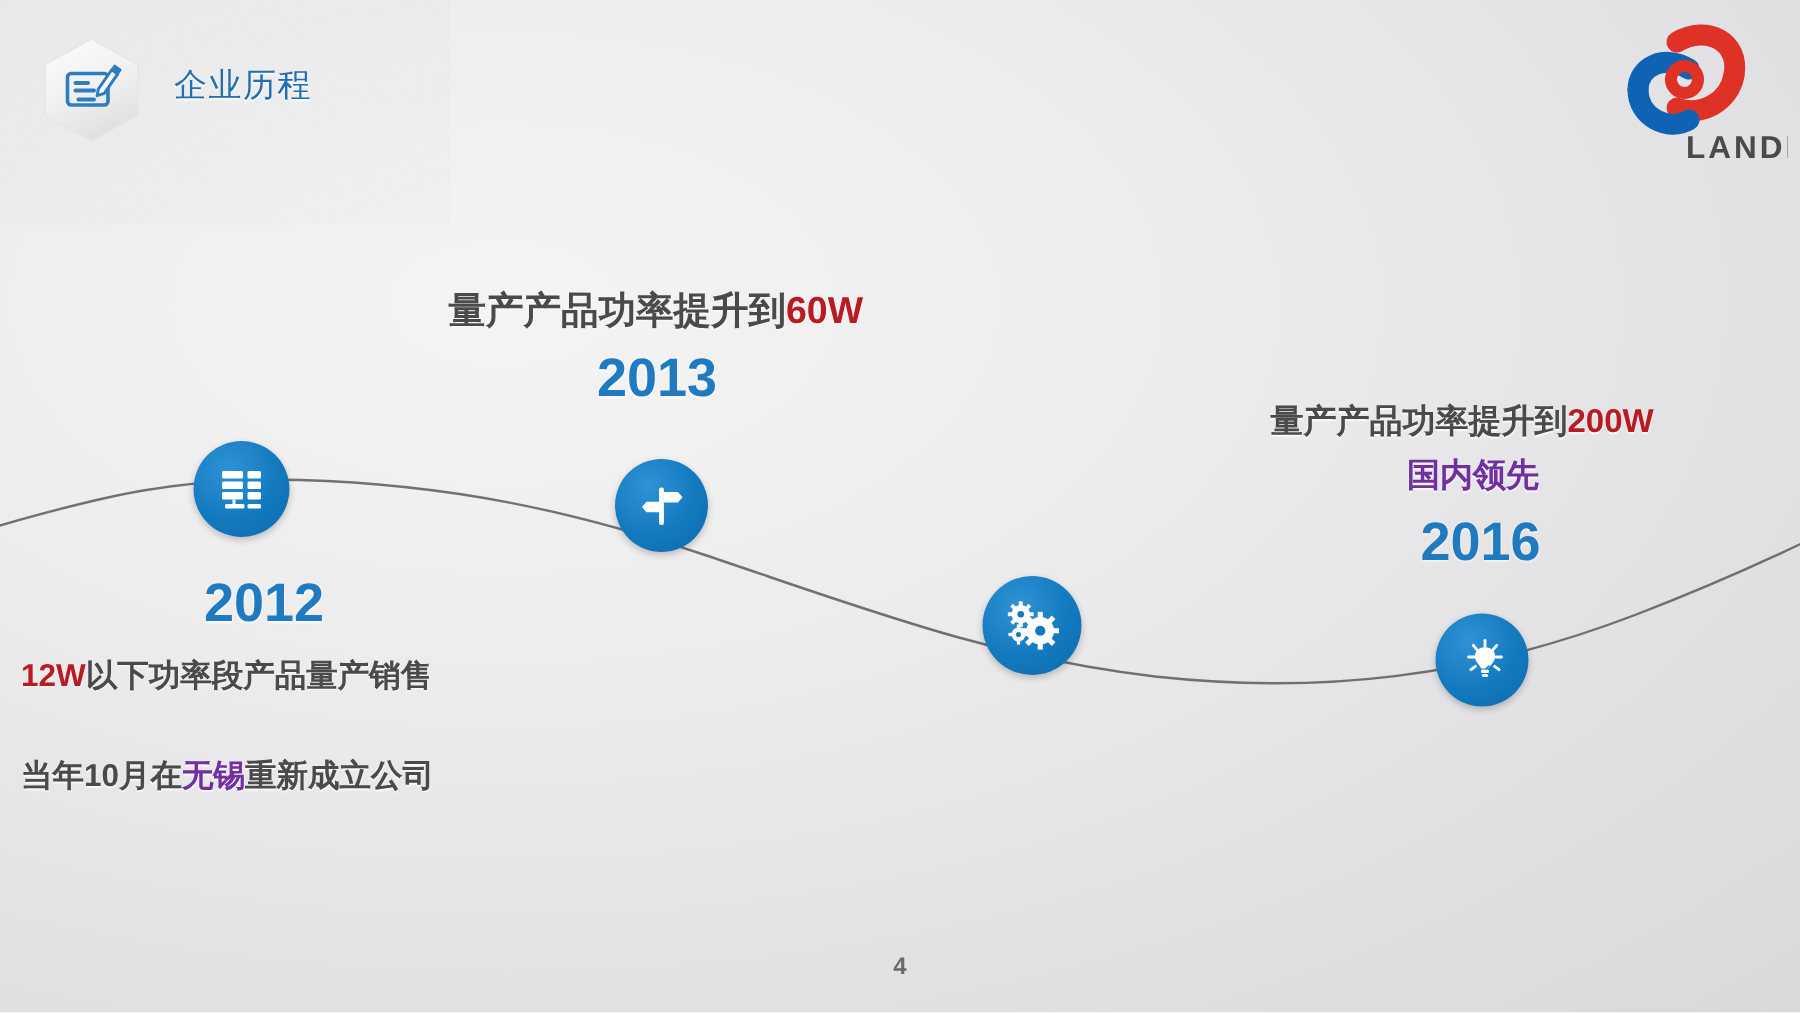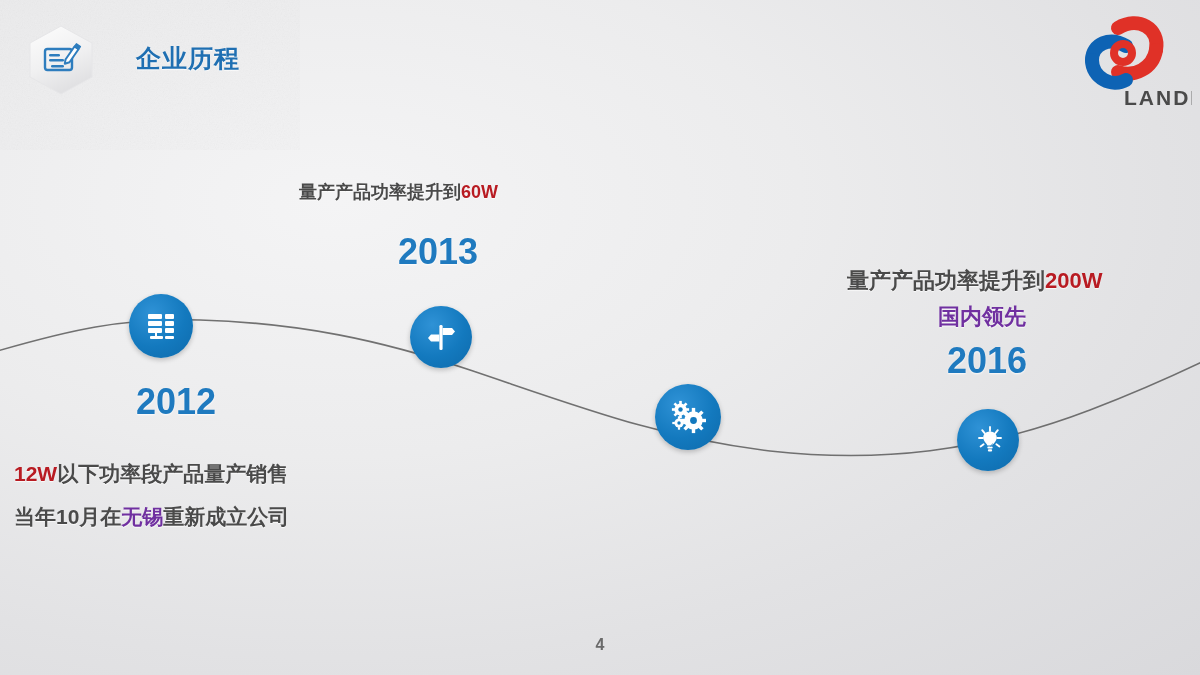--- a/index.html
+++ b/index.html
@@ -38,23 +38,23 @@
     width: 1200px;
     height: 112px;
   }
   #hex-badge {
     position: absolute;
     left: 27px; top: 25px;
     width: 68px; height: 70px;
   }
   #title-text {
     position: absolute;
-    left: 136px; top: 42px;
-    font-size: 25px;
-    font-weight: bold;
+    left: 116px; top: 42px;
+    font-size: 22px;
+    font-weight: normal;
     color: #1F6FB2;
     letter-spacing: 1px;
     text-shadow: 0 1px 1px rgba(255,255,255,0.85);
     white-space: nowrap;
   }
 
   #logo {
     position: absolute;
     right: 8px; top: 6px;
     width: 140px; height: 104px;
@@ -280,28 +280,28 @@
         <rect x="16.3" y="23.4" width="5.4" height="2.2" rx="1"></rect>
         <rect x="16.9" y="26.3" width="4.2" height="2.1" rx="1"></rect>
       </g>
       <g stroke="#1379be" stroke-width="1" stroke-linecap="round">
         <line x1="21.4" y1="23.0" x2="23.0" y2="21.4"></line>
         <line x1="19.6" y1="23.0" x2="21.6" y2="21.0"></line>
       </g>
     </svg>
   </div>
 
-  <div class="milestone-text" style="left:299px; top:180px; font-size:18px;">
+  <div class="milestone-text" style="left:299px; top:190px; font-size:25px;">
     <span>量产产品功率提升到</span><span class="hl-red">60W</span>
   </div>
   <div class="year" style="left:398px; top:231px;">2013</div>
 
   <div class="year" style="left:136px; top:381px;">2012</div>
 
-  <div class="desc" style="left:14px; top:460px;">
+  <div class="desc" style="left:14px; top:436px;">
     <span class="hl-red">12W</span><span>以下功率段产品量产销售</span>
   </div>
 
   <div class="desc" style="left:14px; top:503px;">
     <span>当年10月在</span><span class="hl-purple">无锡</span><span>重新成立公司</span>
   </div>
 
 
 
   <div class="milestone-text" style="left:847px; top:266px; font-size:22px;">

